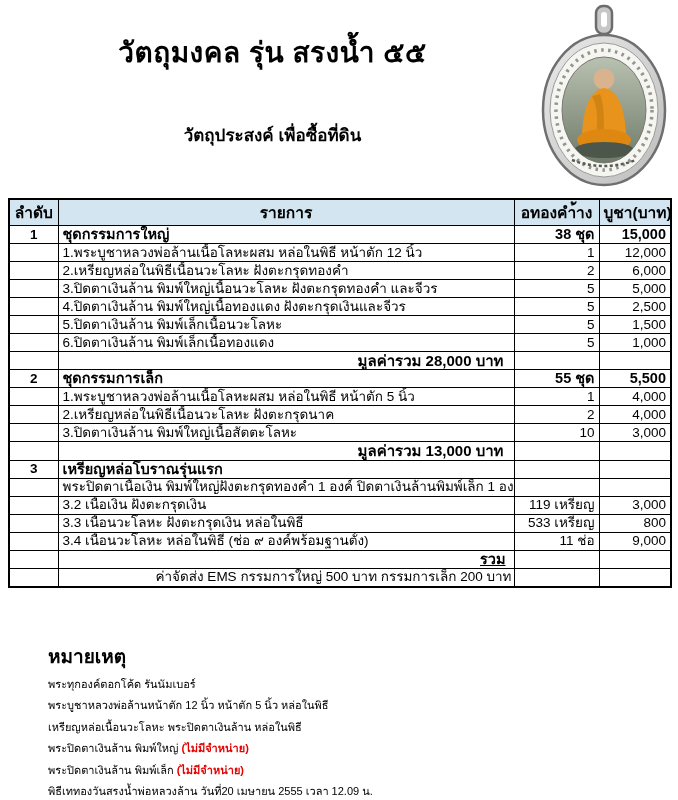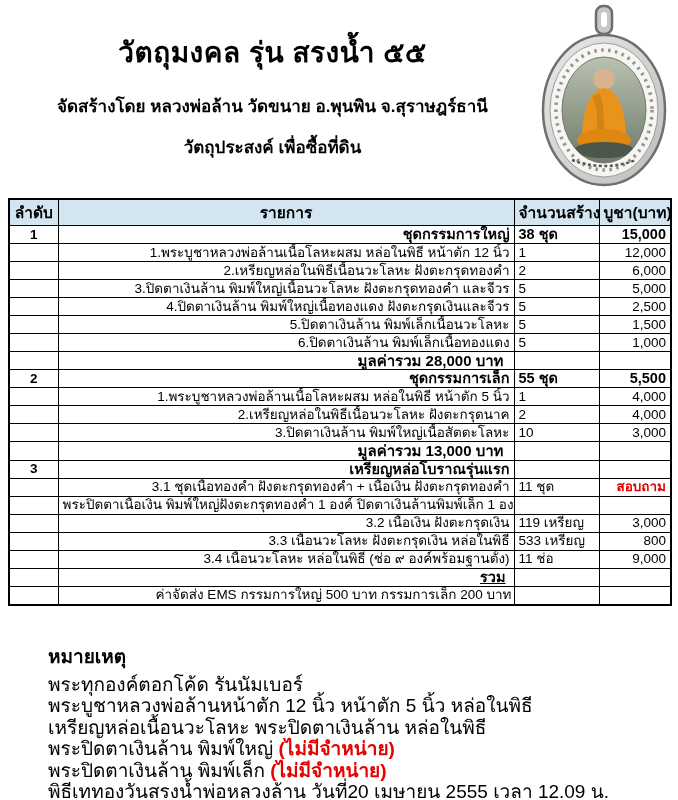--- a/index.html
+++ b/index.html
@@ -11,59 +11,58 @@
   body{width:678px;height:800px;overflow:hidden;
        font-family:"Liberation Sans","DejaVu Sans",sans-serif;color:#000;}
   .page{position:relative;width:678px;height:624px;background:#fff;}
 
   
   .doc-header{position:absolute;left:0;top:0;width:678px;height:196px;}
   .title{position:absolute;left:0;top:30px;width:545px;text-align:center;
          font-size:28px;font-weight:bold;letter-spacing:.5px;}
   .sub1{position:absolute;left:0;top:92px;width:545px;text-align:center;
         font-size:17px;font-weight:600;}
-  .sub2{position:absolute;left:0;top:133px;width:545px;text-align:center;
+  .sub2{position:absolute;left:0;top:121px;width:545px;text-align:center;
         font-size:17px;font-weight:600;}
   .amulet{position:absolute;left:540px;top:4px;width:128px;height:185px;}
 
   
   table.price{position:absolute;left:8px;top:198px;width:662px;
               border-collapse:collapse;table-layout:fixed;
               border:2px solid var(--border);}
   table.price th,table.price td{border:1px solid var(--border);
               padding:0 4px;overflow:hidden;white-space:nowrap;}
   table.price thead th{background:var(--header-bg);height:25px;
               font-size:15.5px;font-weight:bold;text-align:center;}
   table.price tbody td{height:17px;font-size:13.5px;line-height:1.15;}
   td.c-no{text-align:center;font-weight:bold;font-size:14.5px;}
-  td.c-item{text-align:right;}
-  td.c-qty{text-align:left;}
+  td.c-item{text-align:left;}
+  td.c-qty{text-align:right;}
   td.c-price{text-align:right;}
   tr.row-section td.c-item{font-weight:bold;font-size:14.5px;}
   tr.row-section td.c-qty,tr.row-section td.c-price{font-weight:bold;font-size:14.5px;}
   tr.row-subtotal td.c-item{font-weight:bold;font-size:15px;text-align:right;padding-right:10px;}
   tr.row-total_label td.c-item{font-weight:bold;font-size:14.5px;text-align:right;
       padding-right:8px;text-decoration:underline;}
   tr.row-shipping td.c-item{text-align:right;padding-right:2px;font-size:13.5px;}
   td.alert{color:var(--alert-red);font-weight:bold;}
 
   
   .notes{position:absolute;left:48px;top:641px;width:600px;}
   .notes-heading{font-size:19px;font-weight:bold;margin-bottom:3px;}
-  .note-line{font-size:19px;line-height:21.4px;white-space:nowrap;}
+  .note-line{font-size:11px;line-height:21.4px;white-space:nowrap;}
   .note-line .red{color:var(--alert-red);font-weight:600;text-align:center;}
 </style>
 </head>
 <body>
 
 <div class="page">
 
   <div class="doc-header">
     <div class="title">วัตถุมงคล  รุ่น สรงน้ำ ๕๕</div>
-    <div class="sub1">จัดสร้างโดย หลวงพ่อล้าน วัดขนาย อ.พุนพิน จ.สุราษฎร์ธานี</div>
     <div class="sub2">วัตถุประสงค์ เพื่อซื้อที่ดิน</div>
 
     <div class="amulet">
       <svg width="128" height="185" viewBox="0 0 128 185">
         <defs>
           <linearGradient id="photoBg" x1="0" y1="0" x2="0" y2="1">
             <stop offset="0" stop-color="#b9c1b1"></stop>
             <stop offset="1" stop-color="#6f7a68"></stop>
           </linearGradient>
           <linearGradient id="metal" x1="0" y1="0" x2="1" y2="1">
@@ -102,21 +101,21 @@
     <colgroup>
       <col style="width:49px">
         <col style="width:456px">
         <col style="width:85px">
         <col style="width:72px">
     </colgroup>
     <thead>
       <tr>
         <th>ลำดับ</th>
         <th>รายการ</th>
-        <th>จำนวนสร้าง</th>
+        <th>อทองคำ้าง</th>
         <th>บูชา(บาท)</th>
       </tr>
     </thead>
     <tbody id="table-body">
         <tr class="row-section">
           <td class="c-no">1</td>
           <td class="c-item">ชุดกรรมการใหญ่</td>
           <td class="c-qty">38 ชุด</td>
           <td class="c-price">15,000</td>
         </tr>
@@ -190,26 +189,20 @@
           <td class="c-no"></td>
           <td class="c-item">มูลค่ารวม 13,000  บาท</td>
           <td class="c-qty"></td>
           <td class="c-price"></td>
         </tr>
         <tr class="row-section">
           <td class="c-no">3</td>
           <td class="c-item">เหรียญหล่อโบราณรุ่นแรก</td>
           <td class="c-qty"></td>
           <td class="c-price"></td>
-        </tr>
-        <tr class="row-item">
-          <td class="c-no"></td>
-          <td class="c-item">3.1 ชุดเนื้อทองคำ ฝังตะกรุดทองคำ + เนื้อเงิน ฝังตะกรุดทองคำ</td>
-          <td class="c-qty">11 ชุด</td>
-          <td class="c-price alert">สอบถาม</td>
         </tr>
         <tr class="row-item">
           <td class="c-no"></td>
           <td class="c-item">พระปิดตาเนื้อเงิน พิมพ์ใหญ่ฝังตะกรุดทองคำ 1 องค์ ปิดตาเงินล้านพิมพ์เล็ก 1 องค์</td>
           <td class="c-qty"></td>
           <td class="c-price"></td>
         </tr>
         <tr class="row-item">
           <td class="c-no"></td>
           <td class="c-item">3.2 เนื้อเงิน  ฝังตะกรุดเงิน</td>

